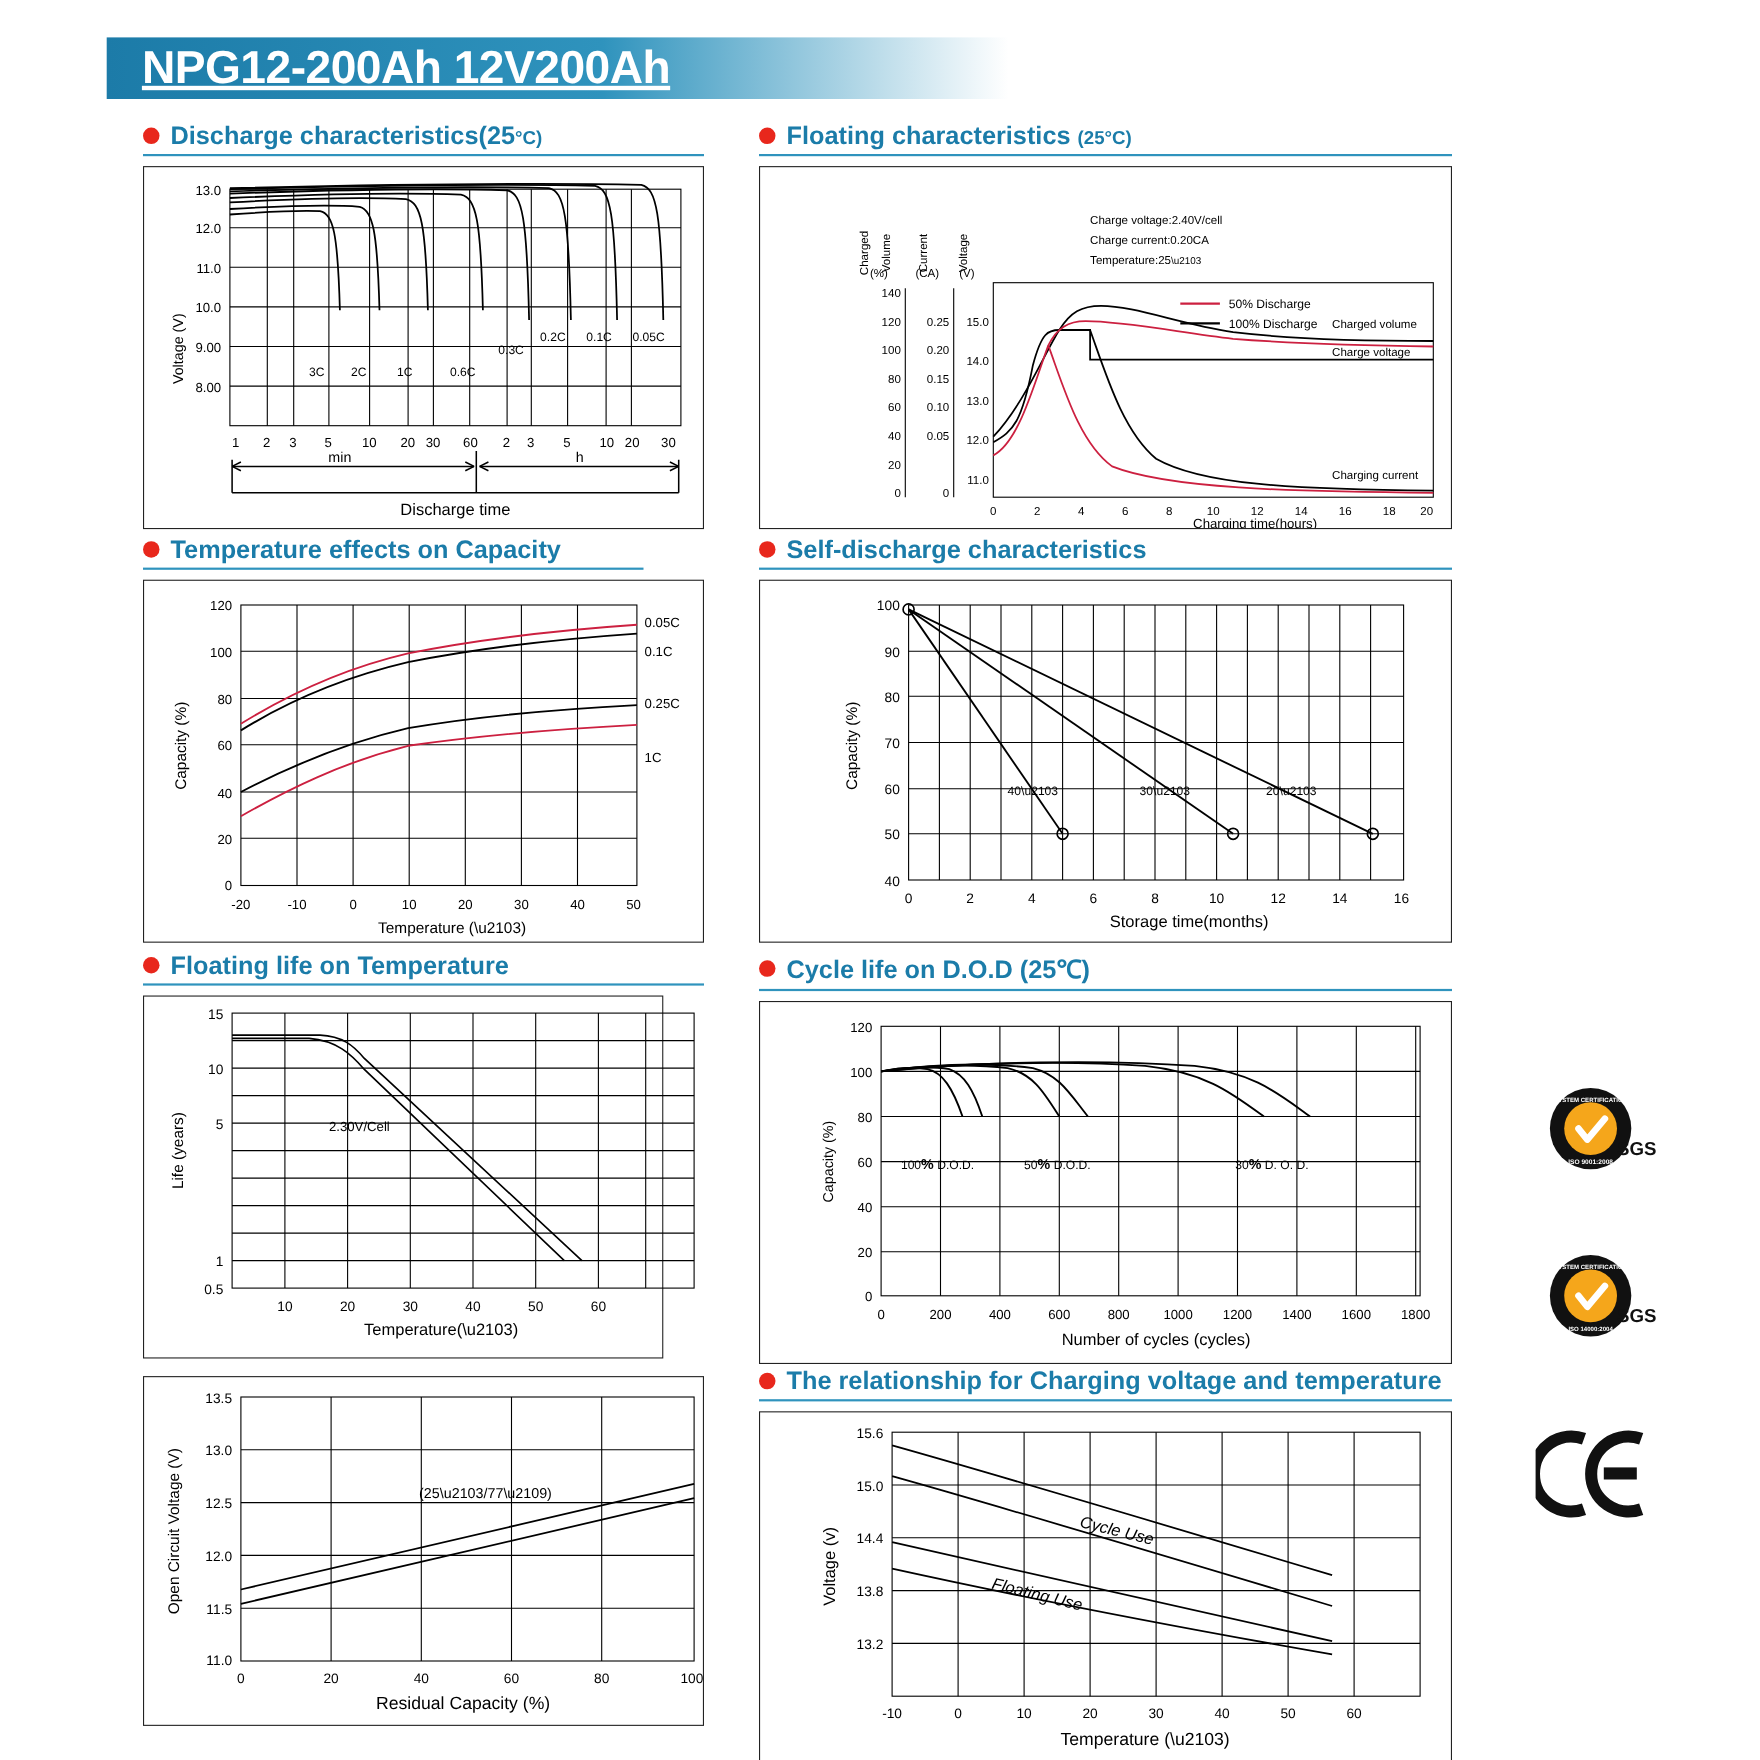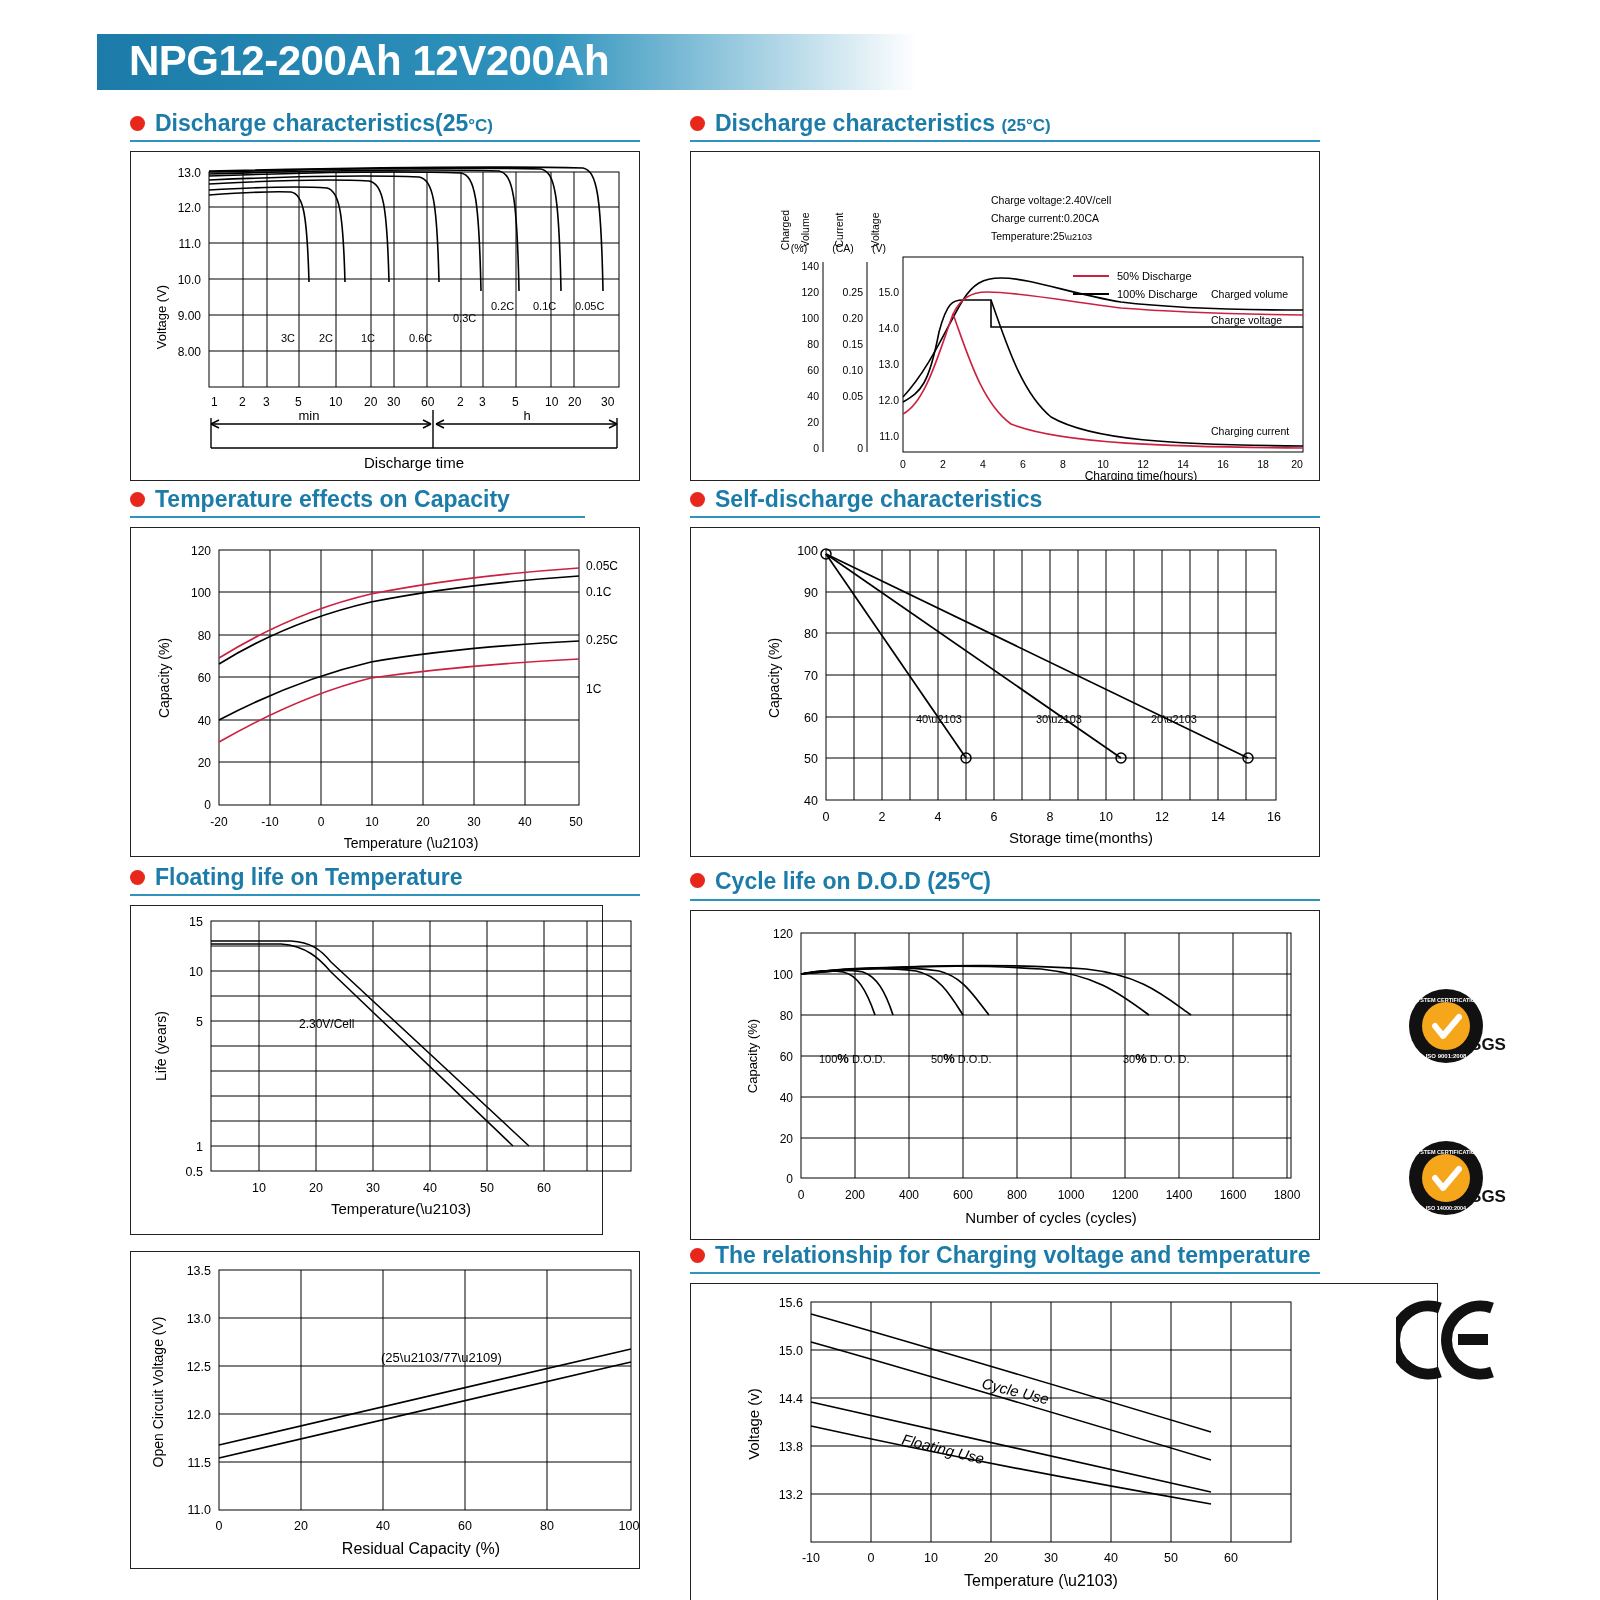--- a/index.html
+++ b/index.html
@@ -1,19 +1,19 @@
 <!DOCTYPE html>
 <html><head>
 <meta charset="utf-8">
 <style>
   html,body{margin:0;padding:0;}
   body{width:1600px;height:1600px;background:#ffffff;font-family:"Liberation Sans",sans-serif;position:relative;overflow:hidden;}
   .title-bar{position:absolute;left:97px;top:34px;width:820px;height:56px;
     background:linear-gradient(to right,#1c7ba8 0%,#2f93bd 55%,#ffffff 100%);}
-  .title-bar .txt{position:absolute;left:32px;top:3px;font-size:42px;font-weight:bold;color:#ffffff;letter-spacing:-.5px;white-space:nowrap;}
+  .title-bar .txt{position:absolute;left:32px;top:3px;font-size:42px;font-weight:bold;color:#ffffff;letter-spacing:-.5px;white-space:nowrap;text-decoration:underline;}
   .panel{position:absolute;}
   .sec-head{display:flex;align-items:center;gap:10px;border-bottom:2px solid #2f93bd;padding-bottom:3px;}
   .dot{width:15px;height:15px;border-radius:50%;background:#e8271c;flex:none;}
   .sec-title{color:#1b7ca9;font-size:23px;font-weight:bold;white-space:nowrap;}
   .sec-title .small{font-size:17px;}
   .box{border:1px solid #222;background:#fff;position:relative;margin-top:9px;box-sizing:border-box;}
   svg{display:block;}
   .cert{position:absolute;}
 </style>
 </head>
@@ -108,21 +108,21 @@
         <text x="396" y="268" text-anchor="middle">h</text>
         <text x="283" y="316" text-anchor="middle" font-size="15">Discharge time</text>
       </g>
     </svg>
   </div>
 </div>
 
 <div class="panel" style="left:690px;top:110px;width:630px;">
   <div class="sec-head">
     <div class="dot"></div>
-    <div class="sec-title"><span>Discharge characteristics </span><span class="small">(25°C)</span></div>
+    <div class="sec-title"><span>Floating characteristics </span><span class="small">(25°C)</span></div>
   </div>
   <div class="box" style="width:630px;height:330px;">
     <svg width="628" height="328" viewBox="0 0 628 328">
       <g font-size="10.5" fill="#000" font-family="Liberation Sans, sans-serif">
         <text x="98" y="78" transform="rotate(-90 98 78)" text-anchor="middle">Charged</text>
         <text x="118" y="78" transform="rotate(-90 118 78)" text-anchor="middle">Volume</text>
         <text x="152" y="78" transform="rotate(-90 152 78)" text-anchor="middle">Current</text>
         <text x="188" y="78" transform="rotate(-90 188 78)" text-anchor="middle">Voltage</text>
         <text x="108" y="100" text-anchor="middle">(%)</text>
         <text x="152" y="100" text-anchor="middle">(CA)</text>
@@ -469,21 +469,21 @@
       </g>
     </svg>
   </div>
 </div>
 
 <div class="panel" style="left:690px;top:1242px;width:630px;">
   <div class="sec-head">
     <div class="dot"></div>
     <div class="sec-title">The relationship for Charging voltage and temperature</div>
   </div>
-  <div class="box" style="width:748px;height:318px;">
+  <div class="box" style="width:630px;height:318px;">
     <svg width="628" height="316" viewBox="0 0 628 316">
       <g stroke="#000" fill="none" stroke-width="1">
         <rect x="120" y="18" width="480" height="240"></rect>
         <line x1="120" y1="66" x2="600" y2="66"></line>
           <line x1="120" y1="114" x2="600" y2="114"></line>
         <line x1="120" y1="162" x2="600" y2="162"></line>
           <line x1="120" y1="210" x2="600" y2="210"></line>
         <line x1="180" y1="18" x2="180" y2="258"></line>
           <line x1="240" y1="18" x2="240" y2="258"></line>
         <line x1="300" y1="18" x2="300" y2="258"></line>

